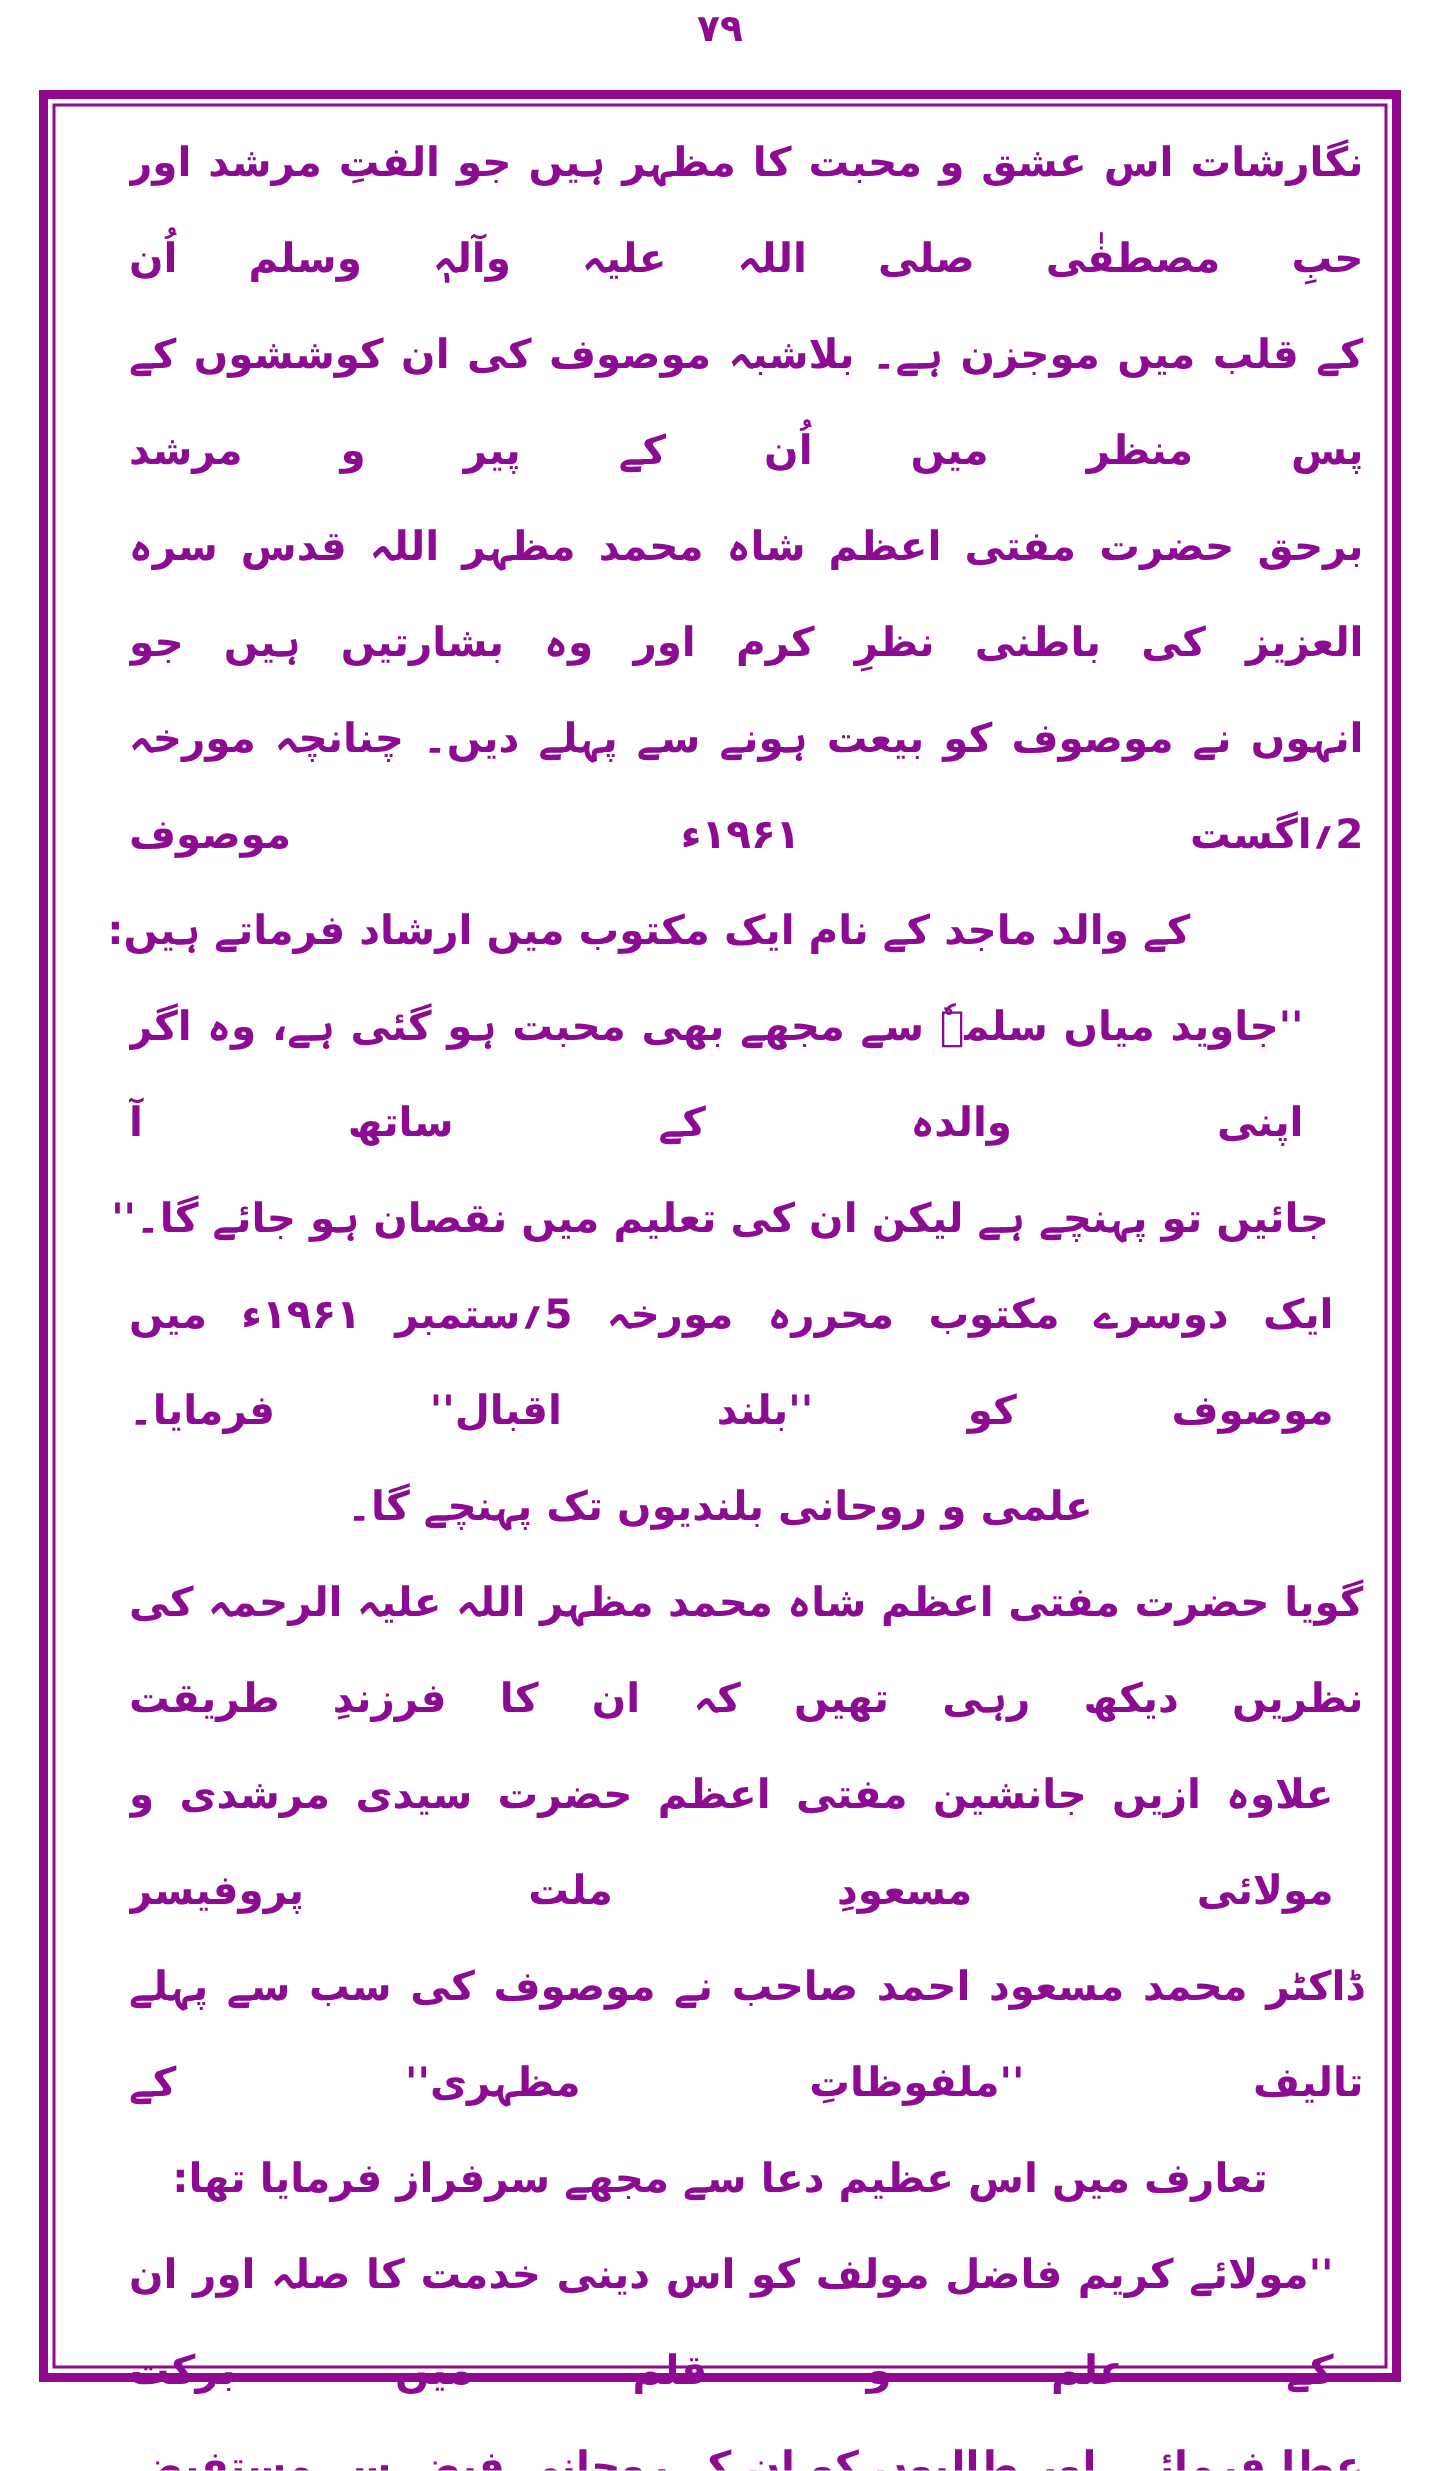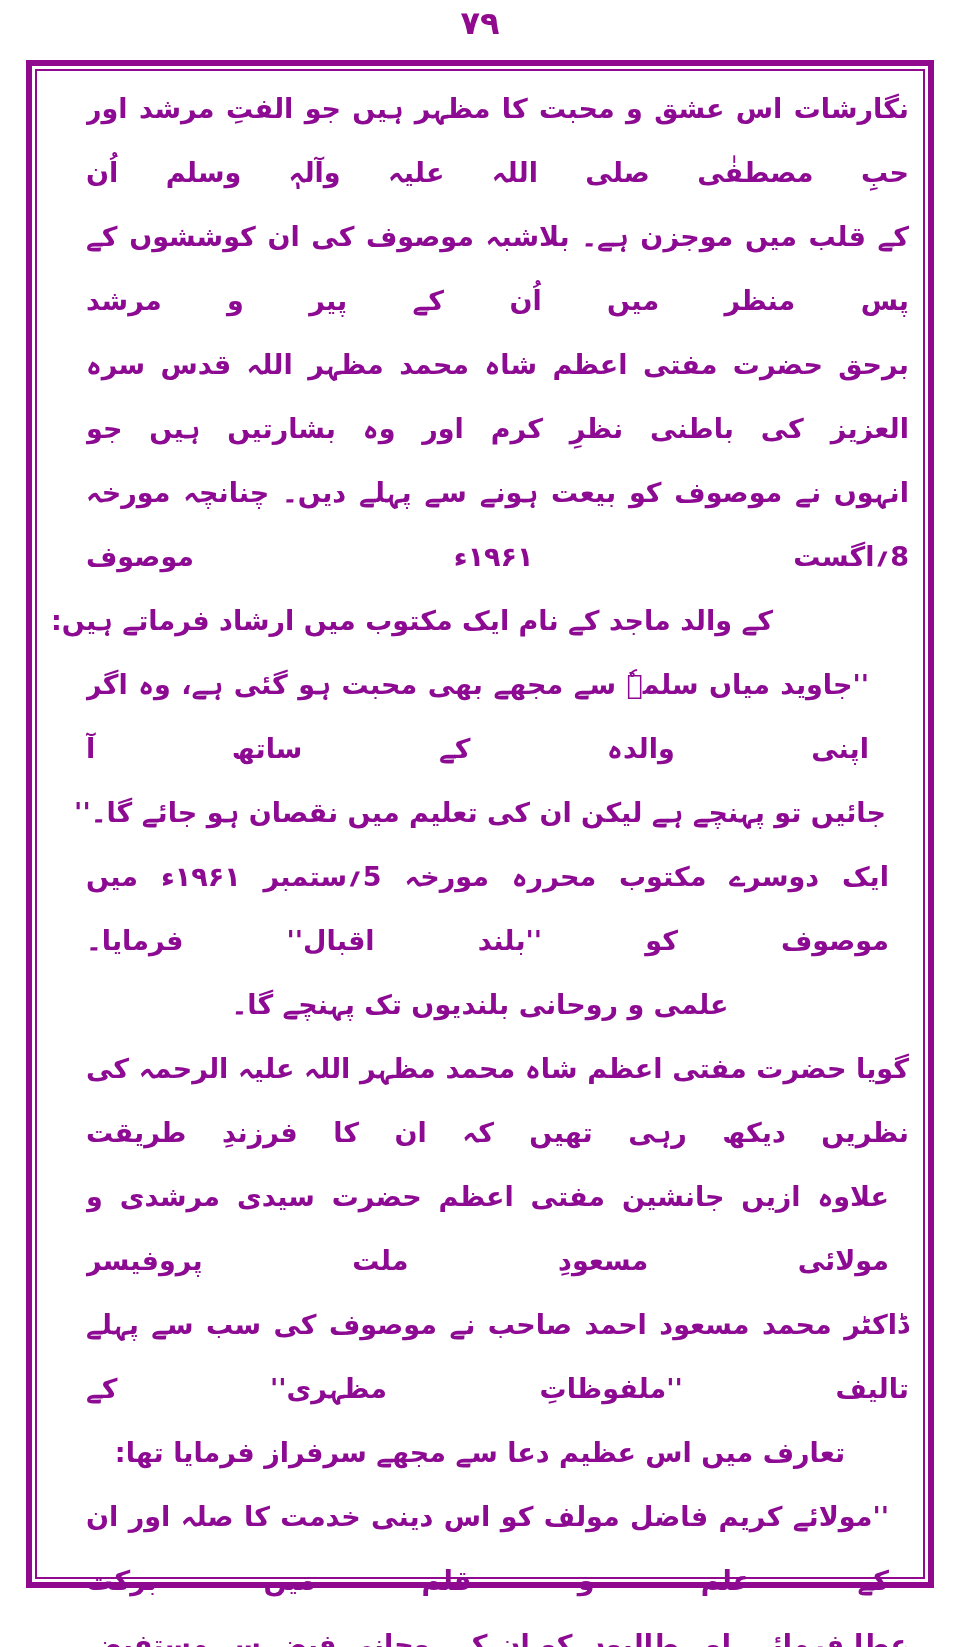--- a/index.html
+++ b/index.html
@@ -11,21 +11,21 @@
   }
   .page{
     position:relative;
     width:960px; height:1647px;
     color:#90098e;
   }
   .page-number{
     position:absolute;
     top:4px; left:0; right:0;
     text-align:center;
-    font-size:32px;
+    font-size:25px;
     font-weight:bold;
     letter-spacing:2px;
   }
   .frame{
     position:absolute;
     left:26px; top:60px;
     width:908px; height:1528px;
     box-sizing:border-box;
     border:6px solid #90098e;
     padding:3px;
@@ -43,39 +43,39 @@
     direction:rtl;
     unicode-bidi:plaintext;
     font-size:27px;
     font-weight:bold;
     line-height:64px;
     color:#8d0a92;
   }
   .line{ white-space:nowrap; overflow:hidden; }
   .line.j{ text-align:justify; text-align-last:justify; white-space:normal;margin-left:35px; }
   .line.c{ text-align:center; }
-  .line.r{ text-align:left; padding-right:95px; }
+  .line.r{ text-align:center; padding-right:95px; }
   .line.pr40{ padding-right:40px; }
   .line.pr20{ padding-right:20px; }
 </style>
 </head>
 <body>
 
 <div class="page">
 
   <div class="page-number">۷۹</div>
 
   <div class="frame">
     <div class="frame-inner">
 
       <div class="body-text">
         <div class="line j">نگارشات اس عشق و محبت کا مظہر ہیں جو الفتِ مرشد اور حبِ مصطفٰی صلی اللہ علیہ وآلہٖ وسلم اُن</div>
         <div class="line j">کے قلب میں موجزن ہے۔ بلاشبہ موصوف کی ان کوششوں کے پس منظر میں اُن کے پیر و مرشد</div>
         <div class="line j">برحق حضرت مفتی اعظم شاہ محمد مظہر اللہ قدس سرہ العزیز کی باطنی نظرِ کرم اور وہ بشارتیں ہیں جو</div>
-        <div class="line j">انہوں نے موصوف کو بیعت ہونے سے پہلے دیں۔ چنانچہ مورخہ 8؍اگست ۱۹۶۱ء موصوف</div>
+        <div class="line j">انہوں نے موصوف کو بیعت ہونے سے پہلے دیں۔ چنانچہ مورخہ 2؍اگست ۱۹۶۱ء موصوف</div>
         <div class="line r">کے والد ماجد کے نام ایک مکتوب میں ارشاد فرماتے ہیں:</div>
         <div class="line j pr40">''جاوید میاں سلمہٗ سے مجھے بھی محبت ہو گئی ہے، وہ اگر اپنی والدہ کے ساتھ آ</div>
         <div class="line c">جائیں تو پہنچے ہے لیکن ان کی تعلیم میں نقصان ہو جائے گا۔''</div>
         <div class="line j pr20">ایک دوسرے مکتوب محررہ مورخہ 5؍ستمبر ۱۹۶۱ء میں موصوف کو ''بلند اقبال'' فرمایا۔</div>
         <div class="line c">علمی و روحانی بلندیوں تک پہنچے گا۔</div>
         <div class="line j">گویا حضرت مفتی اعظم شاہ محمد مظہر اللہ علیہ الرحمہ کی نظریں دیکھ رہی تھیں کہ ان کا فرزندِ طریقت</div>
         <div class="line j pr20">علاوہ ازیں جانشین مفتی اعظم حضرت سیدی مرشدی و مولائی مسعودِ ملت پروفیسر</div>
         <div class="line j">ڈاکٹر محمد مسعود احمد صاحب نے موصوف کی سب سے پہلے تالیف ''ملفوظاتِ مظہری'' کے</div>
         <div class="line c">تعارف میں اس عظیم دعا سے مجھے سرفراز فرمایا تھا:</div>
         <div class="line j pr20">''مولائے کریم فاضل مولف کو اس دینی خدمت کا صلہ اور ان کے علم و قلم میں برکت</div>

